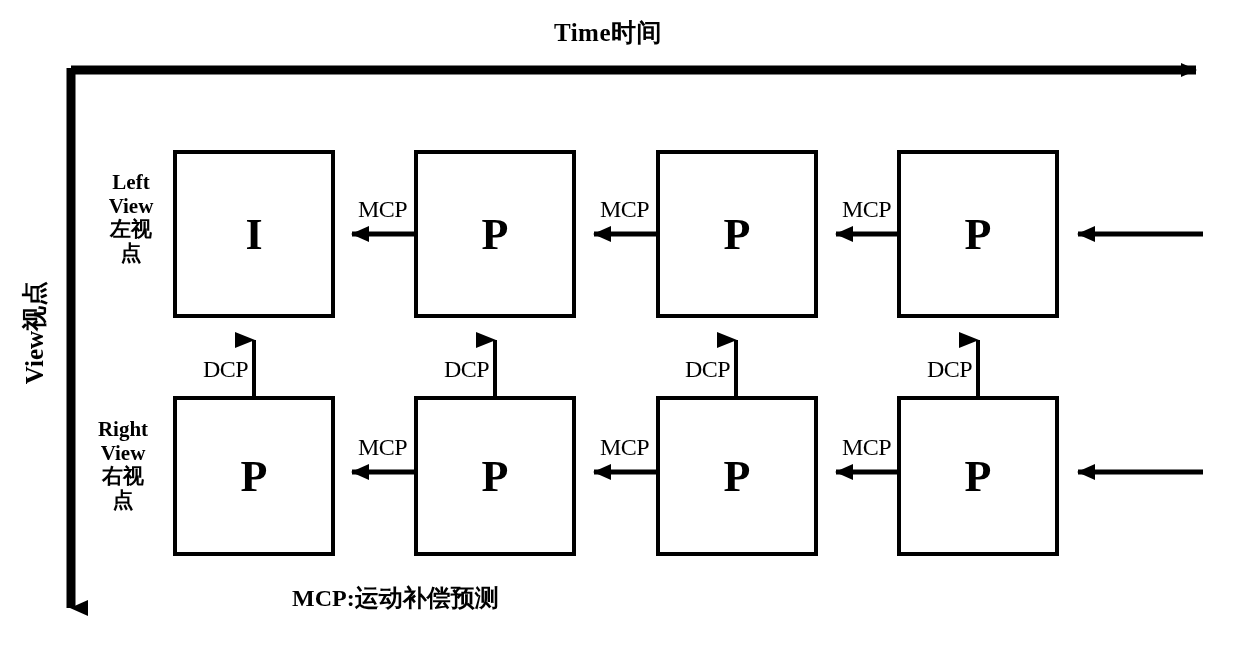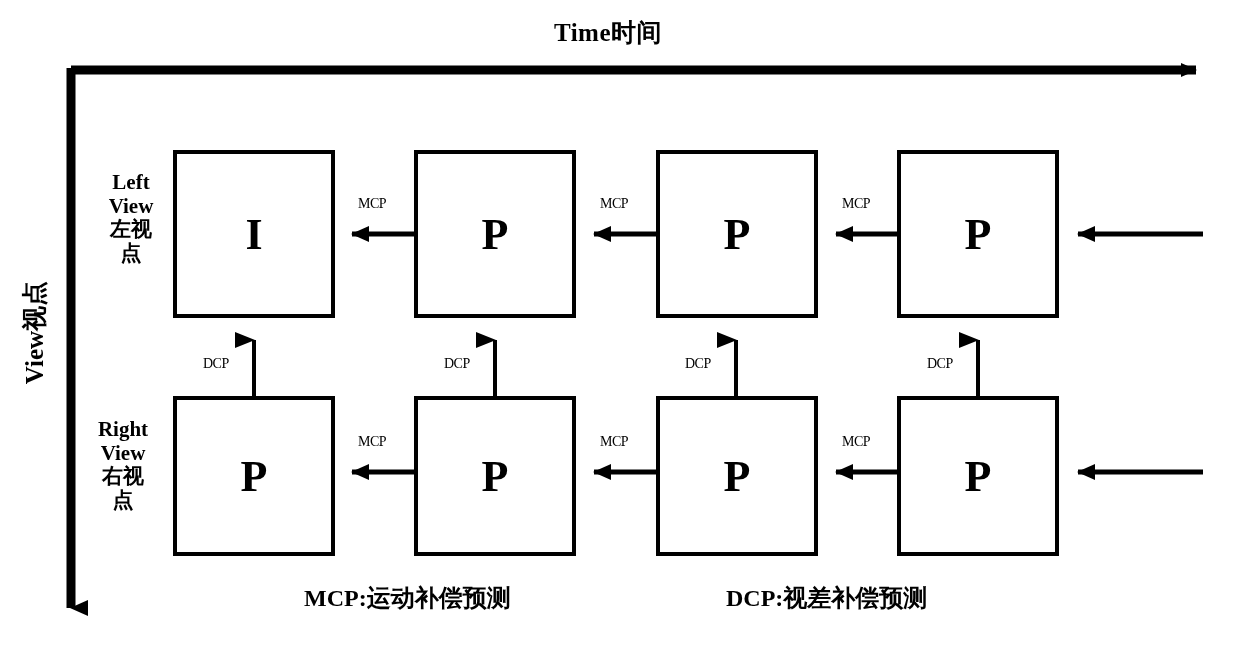--- a/index.html
+++ b/index.html
@@ -74,35 +74,35 @@
     justify-content: center;
     font-size: 44px;
     font-weight: bold;
     font-family: "Liberation Serif", "DejaVu Serif", serif;
   }
   .frame-box.bottom { height: 160px; }
 
   
   .edge-label {
     position: absolute;
-    font-size: 14px;
+    font-size: 24px;
     font-weight: normal;
     font-family: "Liberation Serif", "DejaVu Serif", serif;
     white-space: nowrap;
     letter-spacing: -0.5px;
   }
 
   
   .legend-item {
     position: absolute;
     font-size: 24px;
     font-weight: bold;
     white-space: nowrap;
   }
-  #legend-mcp { left: 304px; top: 582px; text-align: right; }
+  #legend-mcp { left: 292px; top: 582px; text-align: right; }
   #legend-dcp { left: 726px; top: 582px; }
 </style>
 </head>
 <body>
 
 <div id="page">
 
   <div class="axis-title-top">Time时间</div>
 
   <div class="axis-title-left">View视点</div>
@@ -182,15 +182,14 @@
   <div class="edge-label" style="left:358px; top:434px;">MCP</div>
   <div class="edge-label" style="left:600px; top:434px;">MCP</div>
   <div class="edge-label" style="left:842px; top:434px;">MCP</div>
 
   <div class="edge-label" style="left:203px; top:356px;">DCP</div>
   <div class="edge-label" style="left:444px; top:356px;">DCP</div>
   <div class="edge-label" style="left:685px; top:356px;">DCP</div>
   <div class="edge-label" style="left:927px; top:356px;">DCP</div>
 
   <div class="legend-item" id="legend-mcp">MCP:运动补偿预测</div>
-  <div class="legend-item" id="legend-dcp">DCP:视差补偿预测</div>
 
 </div>
 
 </body></html>

